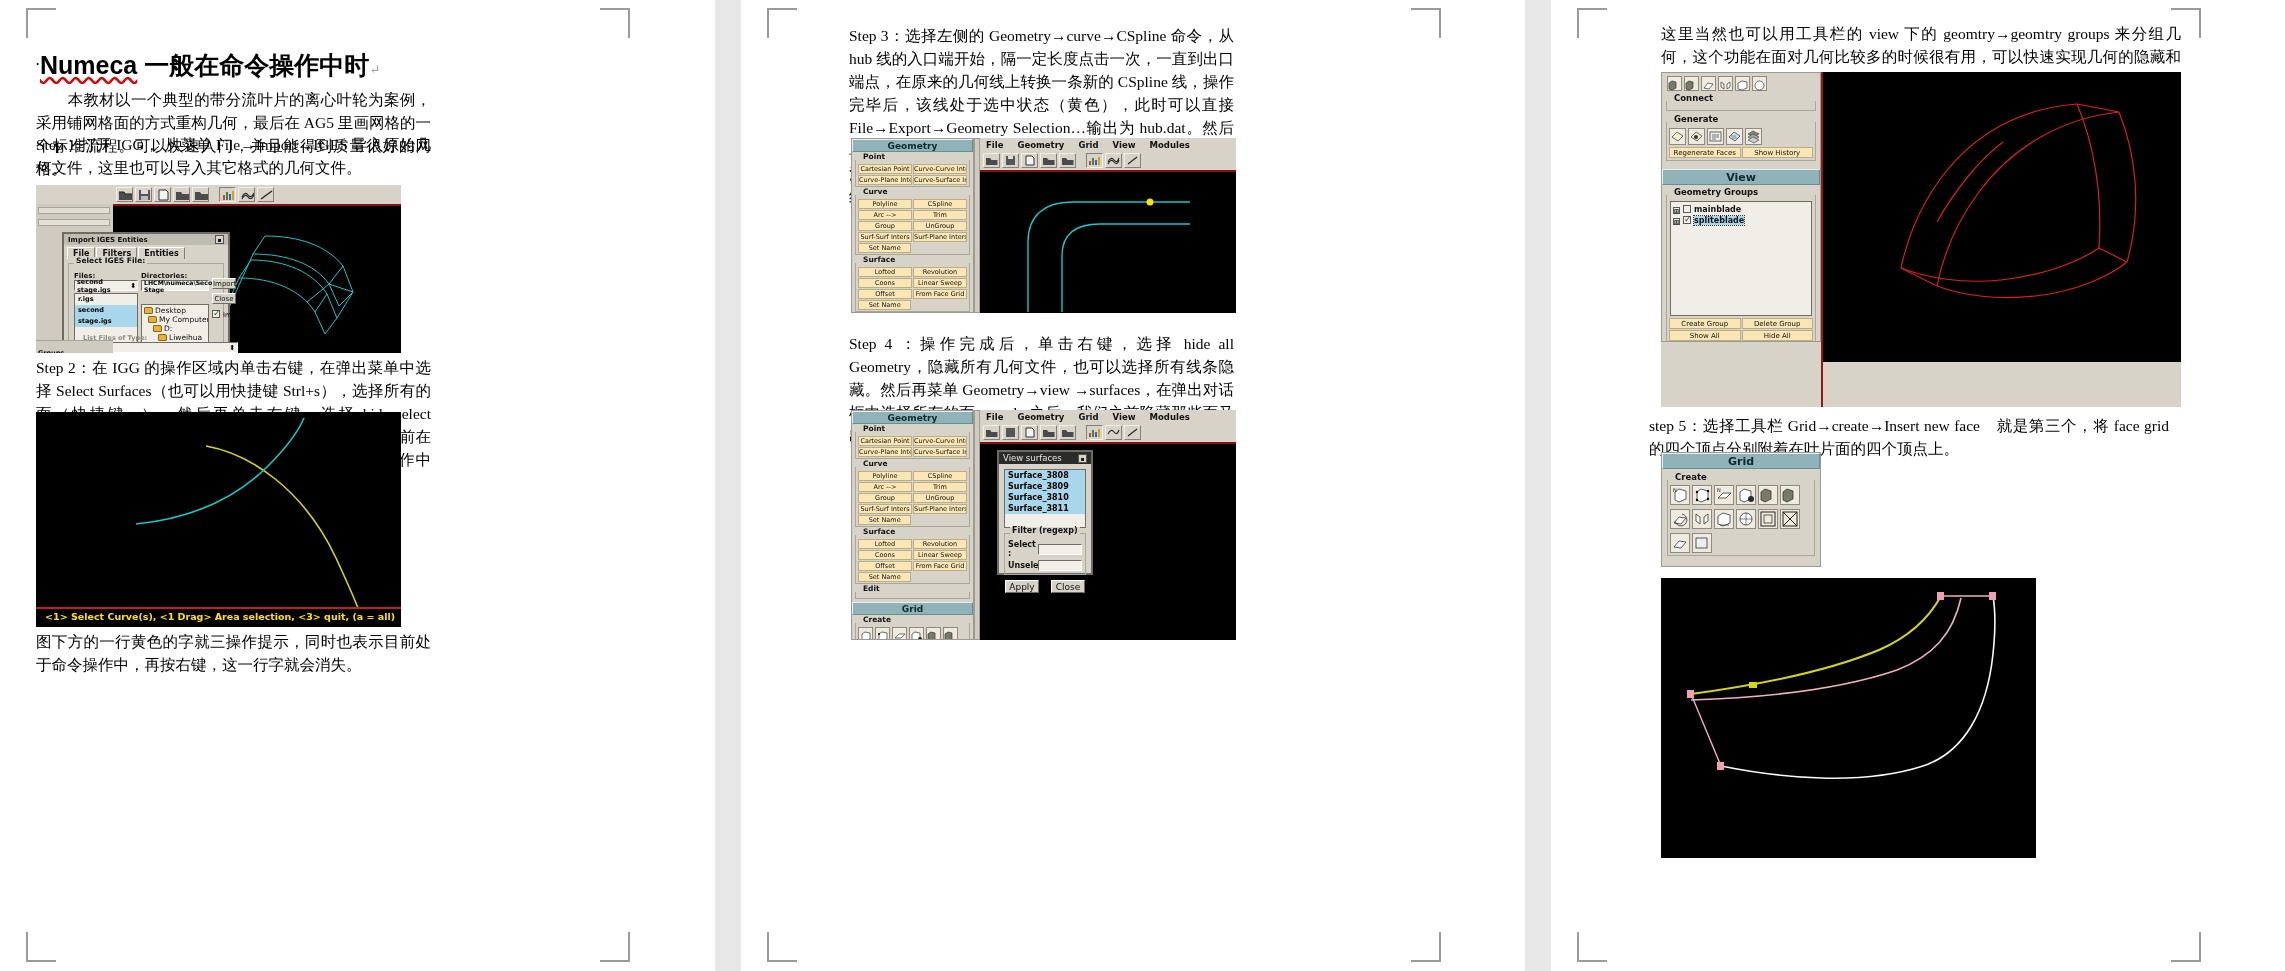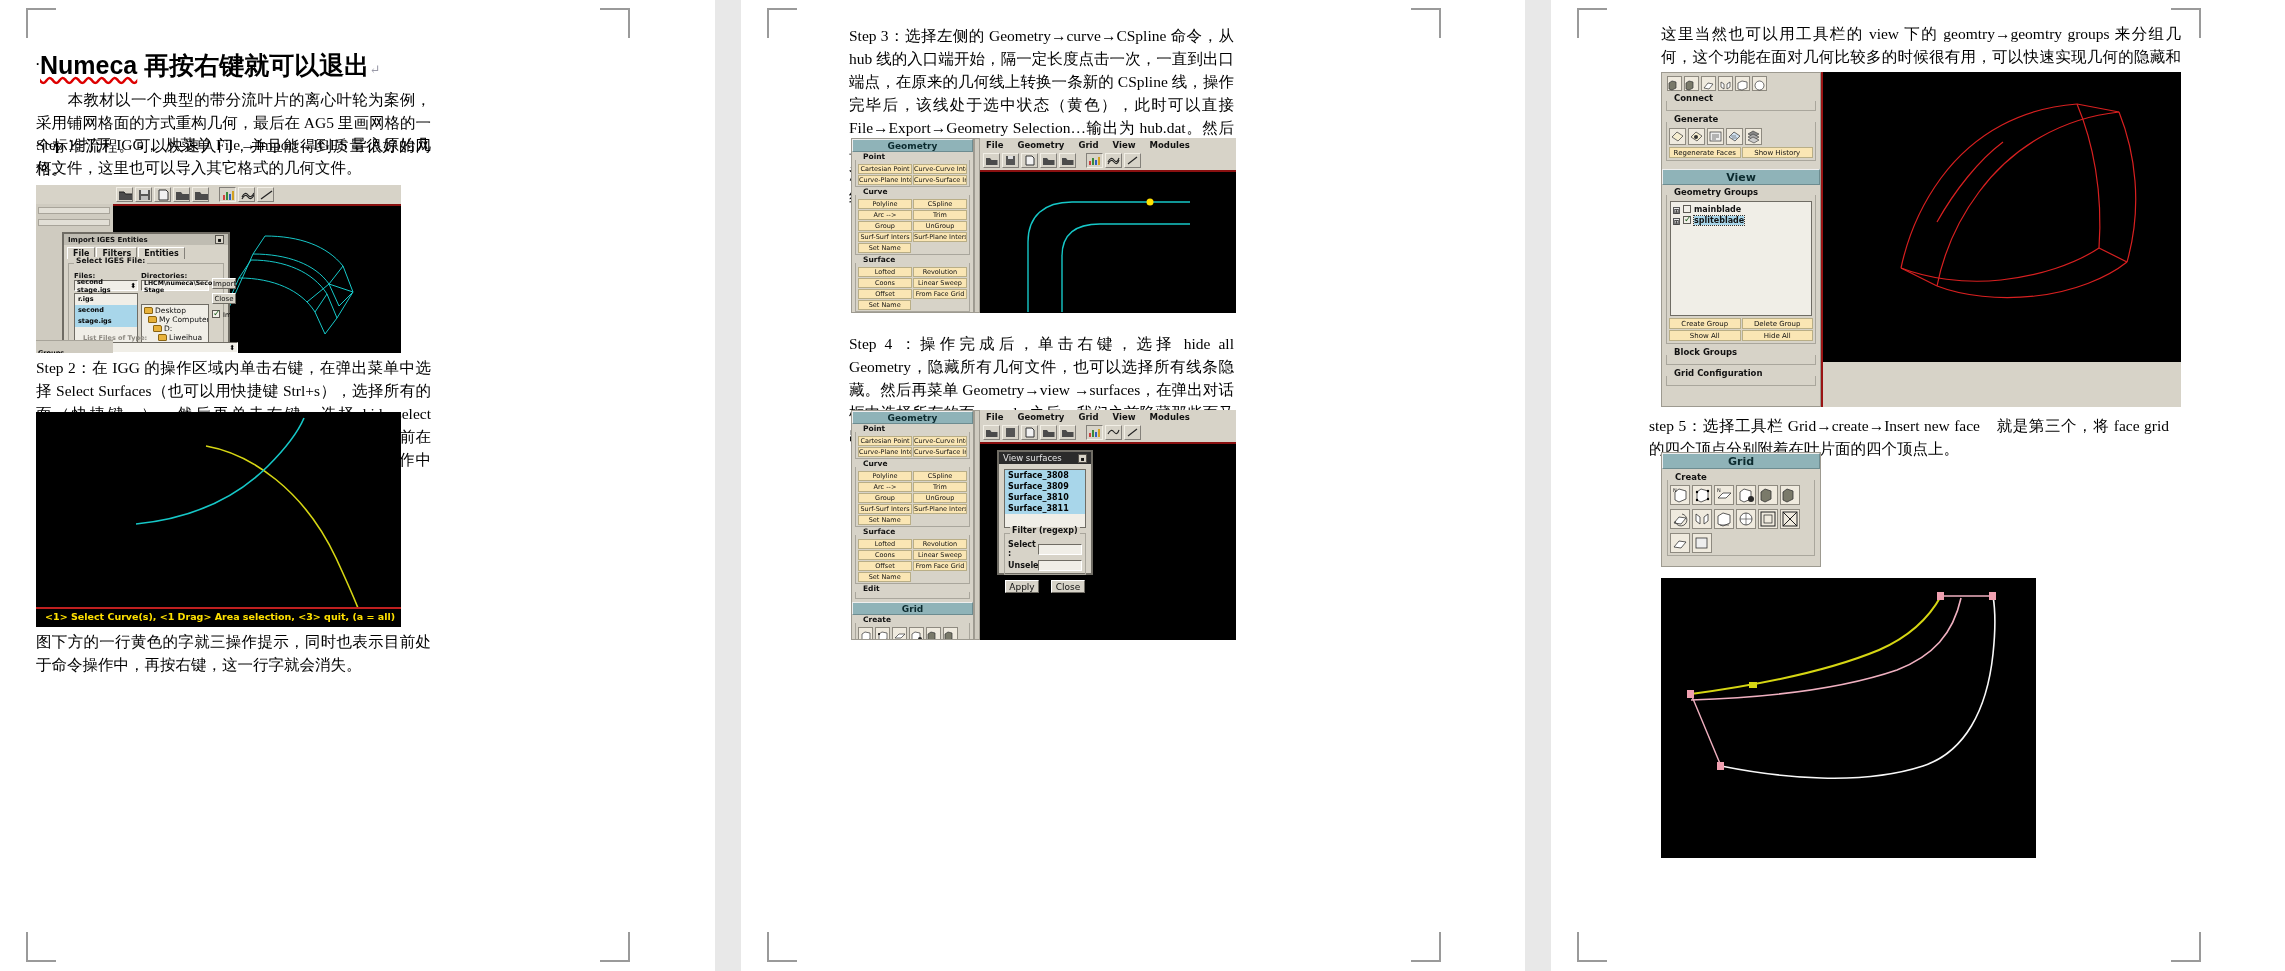--- a/index.html
+++ b/index.html
@@ -203,21 +203,21 @@
   <div class="gutter g2"></div>
 
   <div class="page p1">
 
     <div class="cmark tl" style="left:26px; top:8px;"></div>
     <div class="cmark tr" style="left:600px; top:8px;"></div>
     <div class="cmark bl" style="left:26px; top:932px;"></div>
     <div class="cmark br" style="left:600px; top:932px;"></div>
 
     <div style="position:absolute; left:36px; top:49px;">
-      <span class="doc-title" style="font-size:12px; vertical-align:6px;">·</span><span class="doc-title wavy">Numeca</span><span class="doc-title">&nbsp;<span>再按右键就可以退出</span></span><span class="pilcrow">↵</span>
+      <span class="doc-title" style="font-size:12px; vertical-align:6px;">·</span><span class="doc-title wavy">Numeca</span><span class="doc-title">&nbsp;<span>一般在命令操作中时</span></span><span class="pilcrow">↵</span>
     </div>
 
     <div class="para" style="position:absolute; left:36px; top:88px; width:395px;">　　本教材以一个典型的带分流叶片的离心叶轮为案例，采用铺网格面的方式重构几何，最后在 AG5 里画网格的一个标准流程。可以快速入门，并且能得到质量很好的网格。</div>
 
     <div class="para" style="position:absolute; left:36px; top:133px; width:395px;">Step 1:打开 IGG， 从菜单 File→Import→IGES 导入原始几何文件，这里也可以导入其它格式的几何文件。</div>
 
     <div class="shot" style="left:36px; top:185px; width:365px; height:168px; background:#000;">
 
       <div style="position:absolute; left:0; top:0; width:365px; height:19px; background:#d7d3c8;"></div>
       <div class="toolbar" style="position:absolute; left:77px; top:1px;">
@@ -679,21 +679,21 @@
   <div class="page p3">
     <div class="cmark tl" style="left:26px; top:8px;"></div>
     <div class="cmark tr" style="left:620px; top:8px;"></div>
     <div class="cmark bl" style="left:26px; top:932px;"></div>
     <div class="cmark br" style="left:620px; top:932px;"></div>
 
     <div class="para" style="position:absolute; left:110px; top:22px; width:520px;">这里当然也可以用工具栏的 view 下的 geomtry→geomtry groups 来分组几何，这个功能在面对几何比较多的时候很有用，可以快速实现几何的隐藏和显示。</div>
 
     <div class="shot" style="left:110px; top:72px; width:520px; height:335px; background:#d7d3c8;">
 
-      <div class="panel" style="left:0; top:0; width:160px; height:335px;">
+      <div class="panel" style="left:0; top:0; width:160px; height:270px;">
         <div class="iconrow" style="padding:3px 3px 2px 5px;">
           <div class="iconbtn"><svg width="13" height="13" viewBox="0 0 13 13">
                 <path d="M1 4 l3-2 l4 1 v6 l-4 2 l-3-1z" fill="#7a7a6a" stroke="#333" stroke-width=".7"></path>
               </svg></div>
           <div class="iconbtn"><svg width="13" height="13" viewBox="0 0 13 13">
                 <path d="M1 4 l3-2 l4 1 v6 l-4 2 l-3-1z" fill="#7a7a6a" stroke="#333" stroke-width=".7"></path>
               </svg></div>
           <div class="iconbtn"><svg width="13" height="13" viewBox="0 0 13 13">
                 <path d="M2 9 l4-5 l5 1 l-4 5z" fill="#fff" stroke="#333" stroke-width=".7"></path>
               </svg></div>

